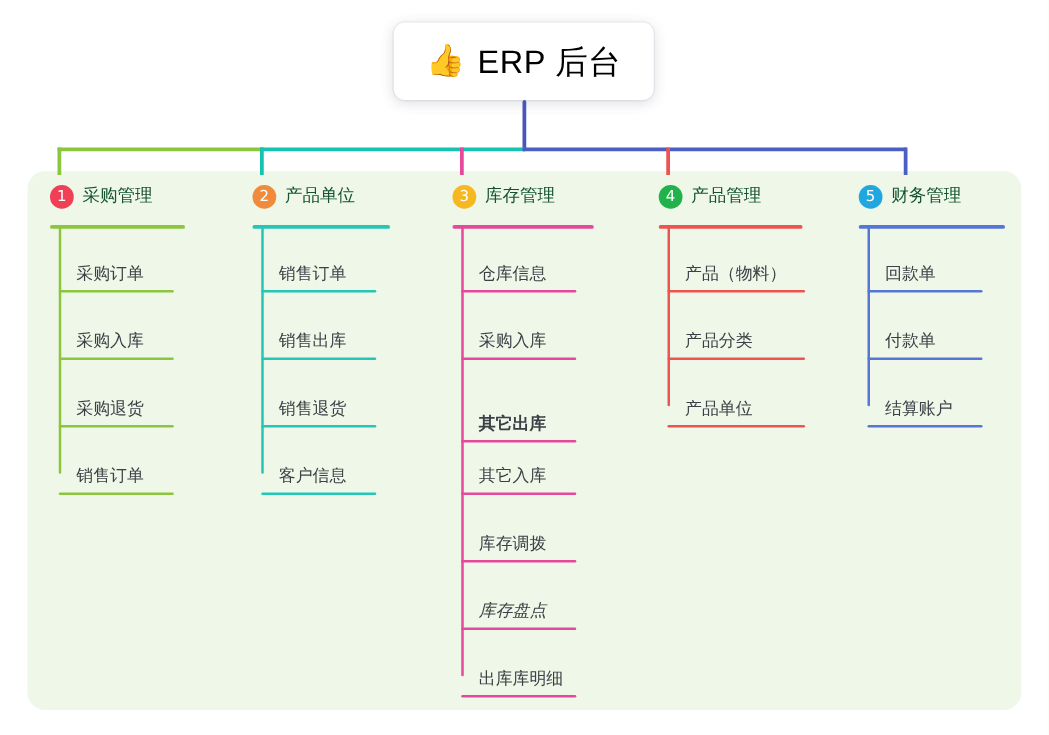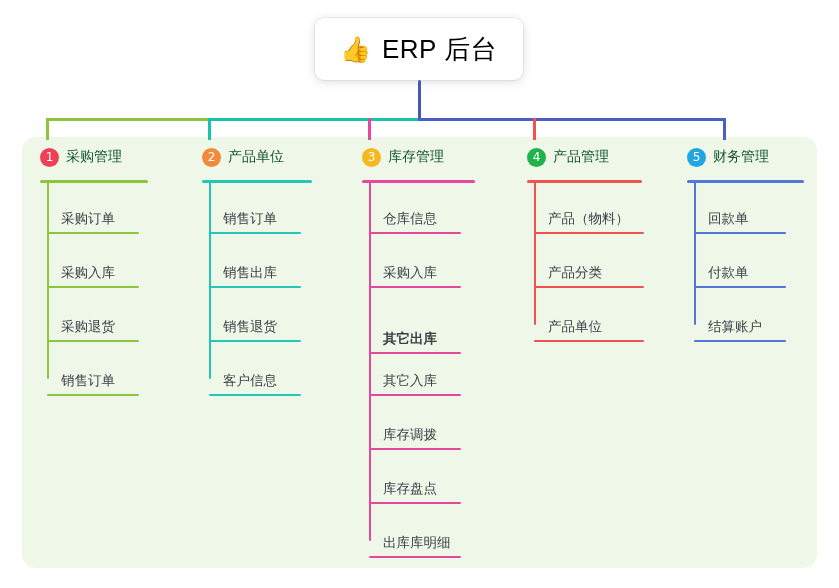--- a/index.html
+++ b/index.html
@@ -176,21 +176,21 @@
       <span class="leaf-rule" style="width: 92px; background: rgb(230, 72, 155);"></span>
     </div>
     <div class="leaf" style="left: 369px; top: 362px; width: 92px; height: 34px;">
       <span class="leaf-text">其它入库</span>
       <span class="leaf-rule" style="width: 92px; background: rgb(230, 72, 155);"></span>
     </div>
     <div class="leaf" style="left: 369px; top: 416px; width: 92px; height: 34px;">
       <span class="leaf-text">库存调拨</span>
       <span class="leaf-rule" style="width: 92px; background: rgb(230, 72, 155);"></span>
     </div>
-    <div class="leaf" style="left: 369px; top: 470px; width: 92px; height: 34px;">
+    <div class="leaf" style="left: 369px; top: 470px; width: 92px; height: 34px; font-style: italic;">
       <span class="leaf-text">库存盘点</span>
       <span class="leaf-rule" style="width: 92px; background: rgb(230, 72, 155);"></span>
     </div>
     <div class="leaf" style="left: 369px; top: 524px; width: 92px; height: 34px;">
       <span class="leaf-text">出库库明细</span>
       <span class="leaf-rule" style="width: 92px; background: rgb(230, 72, 155);"></span>
     </div>
     <div class="leaf" style="left: 534px; top: 200px; width: 110px; height: 34px;">
       <span class="leaf-text">产品（物料）</span>
       <span class="leaf-rule" style="width: 110px; background: rgb(239, 83, 80);"></span>

